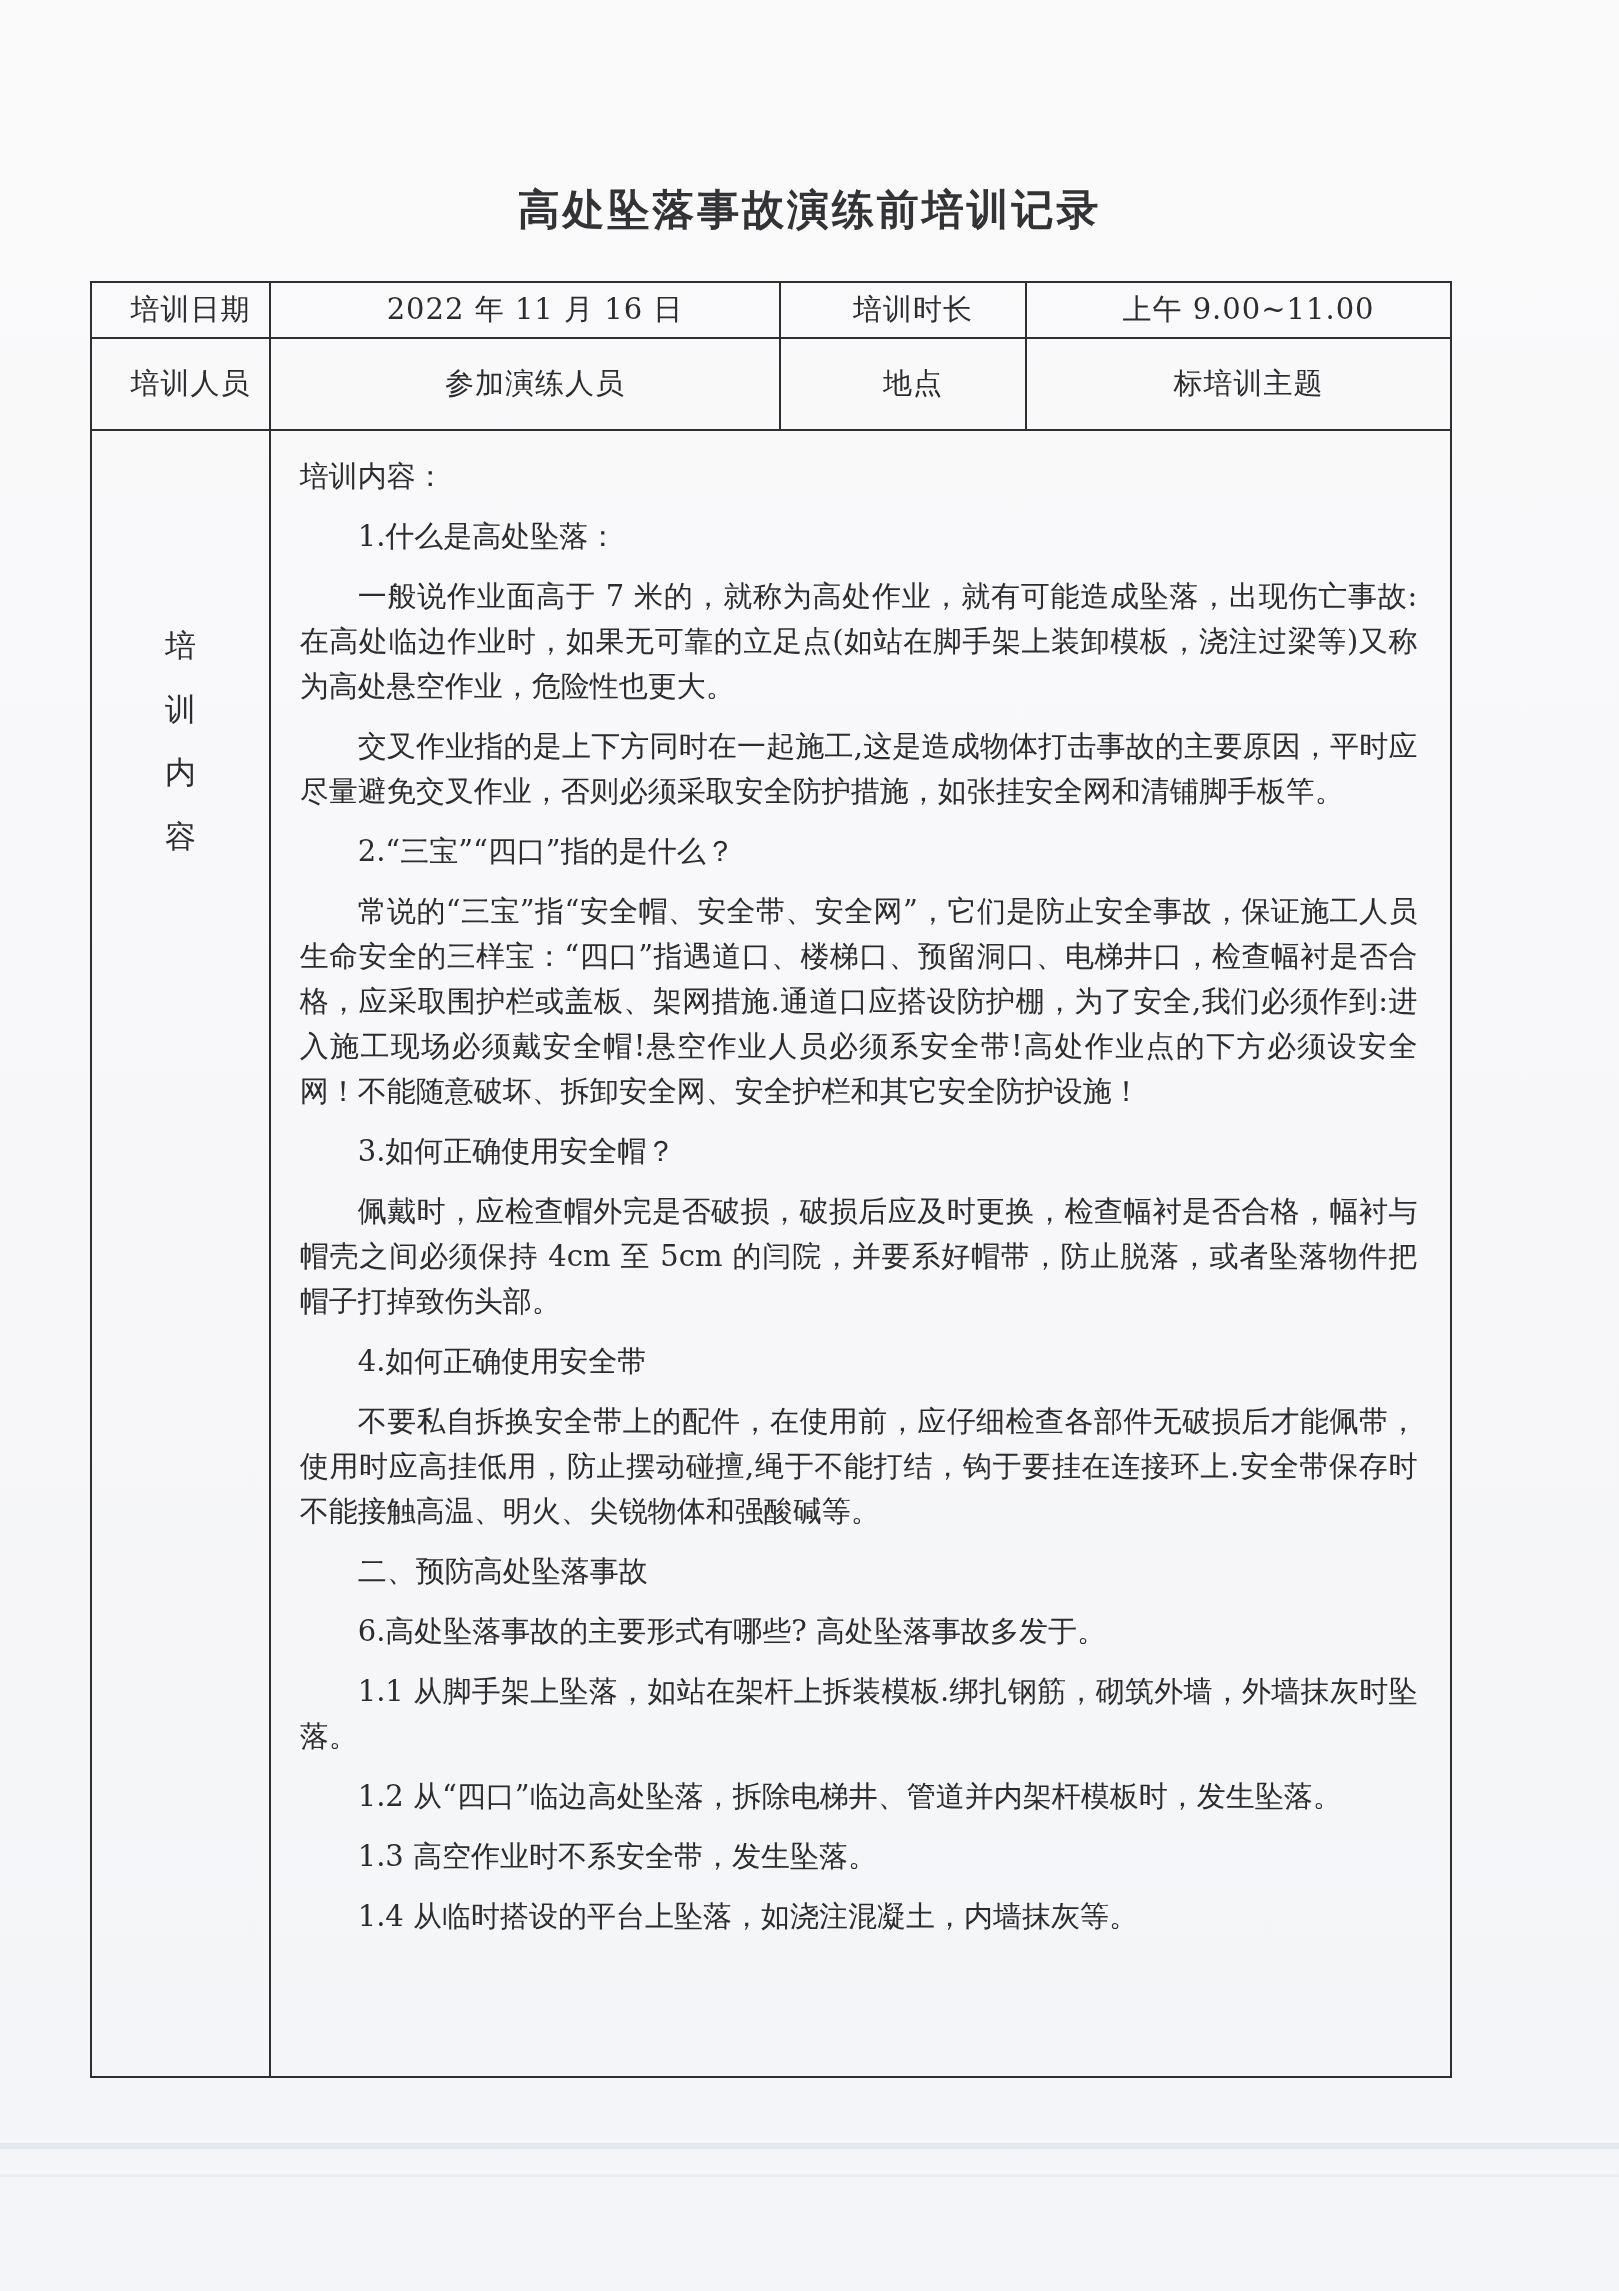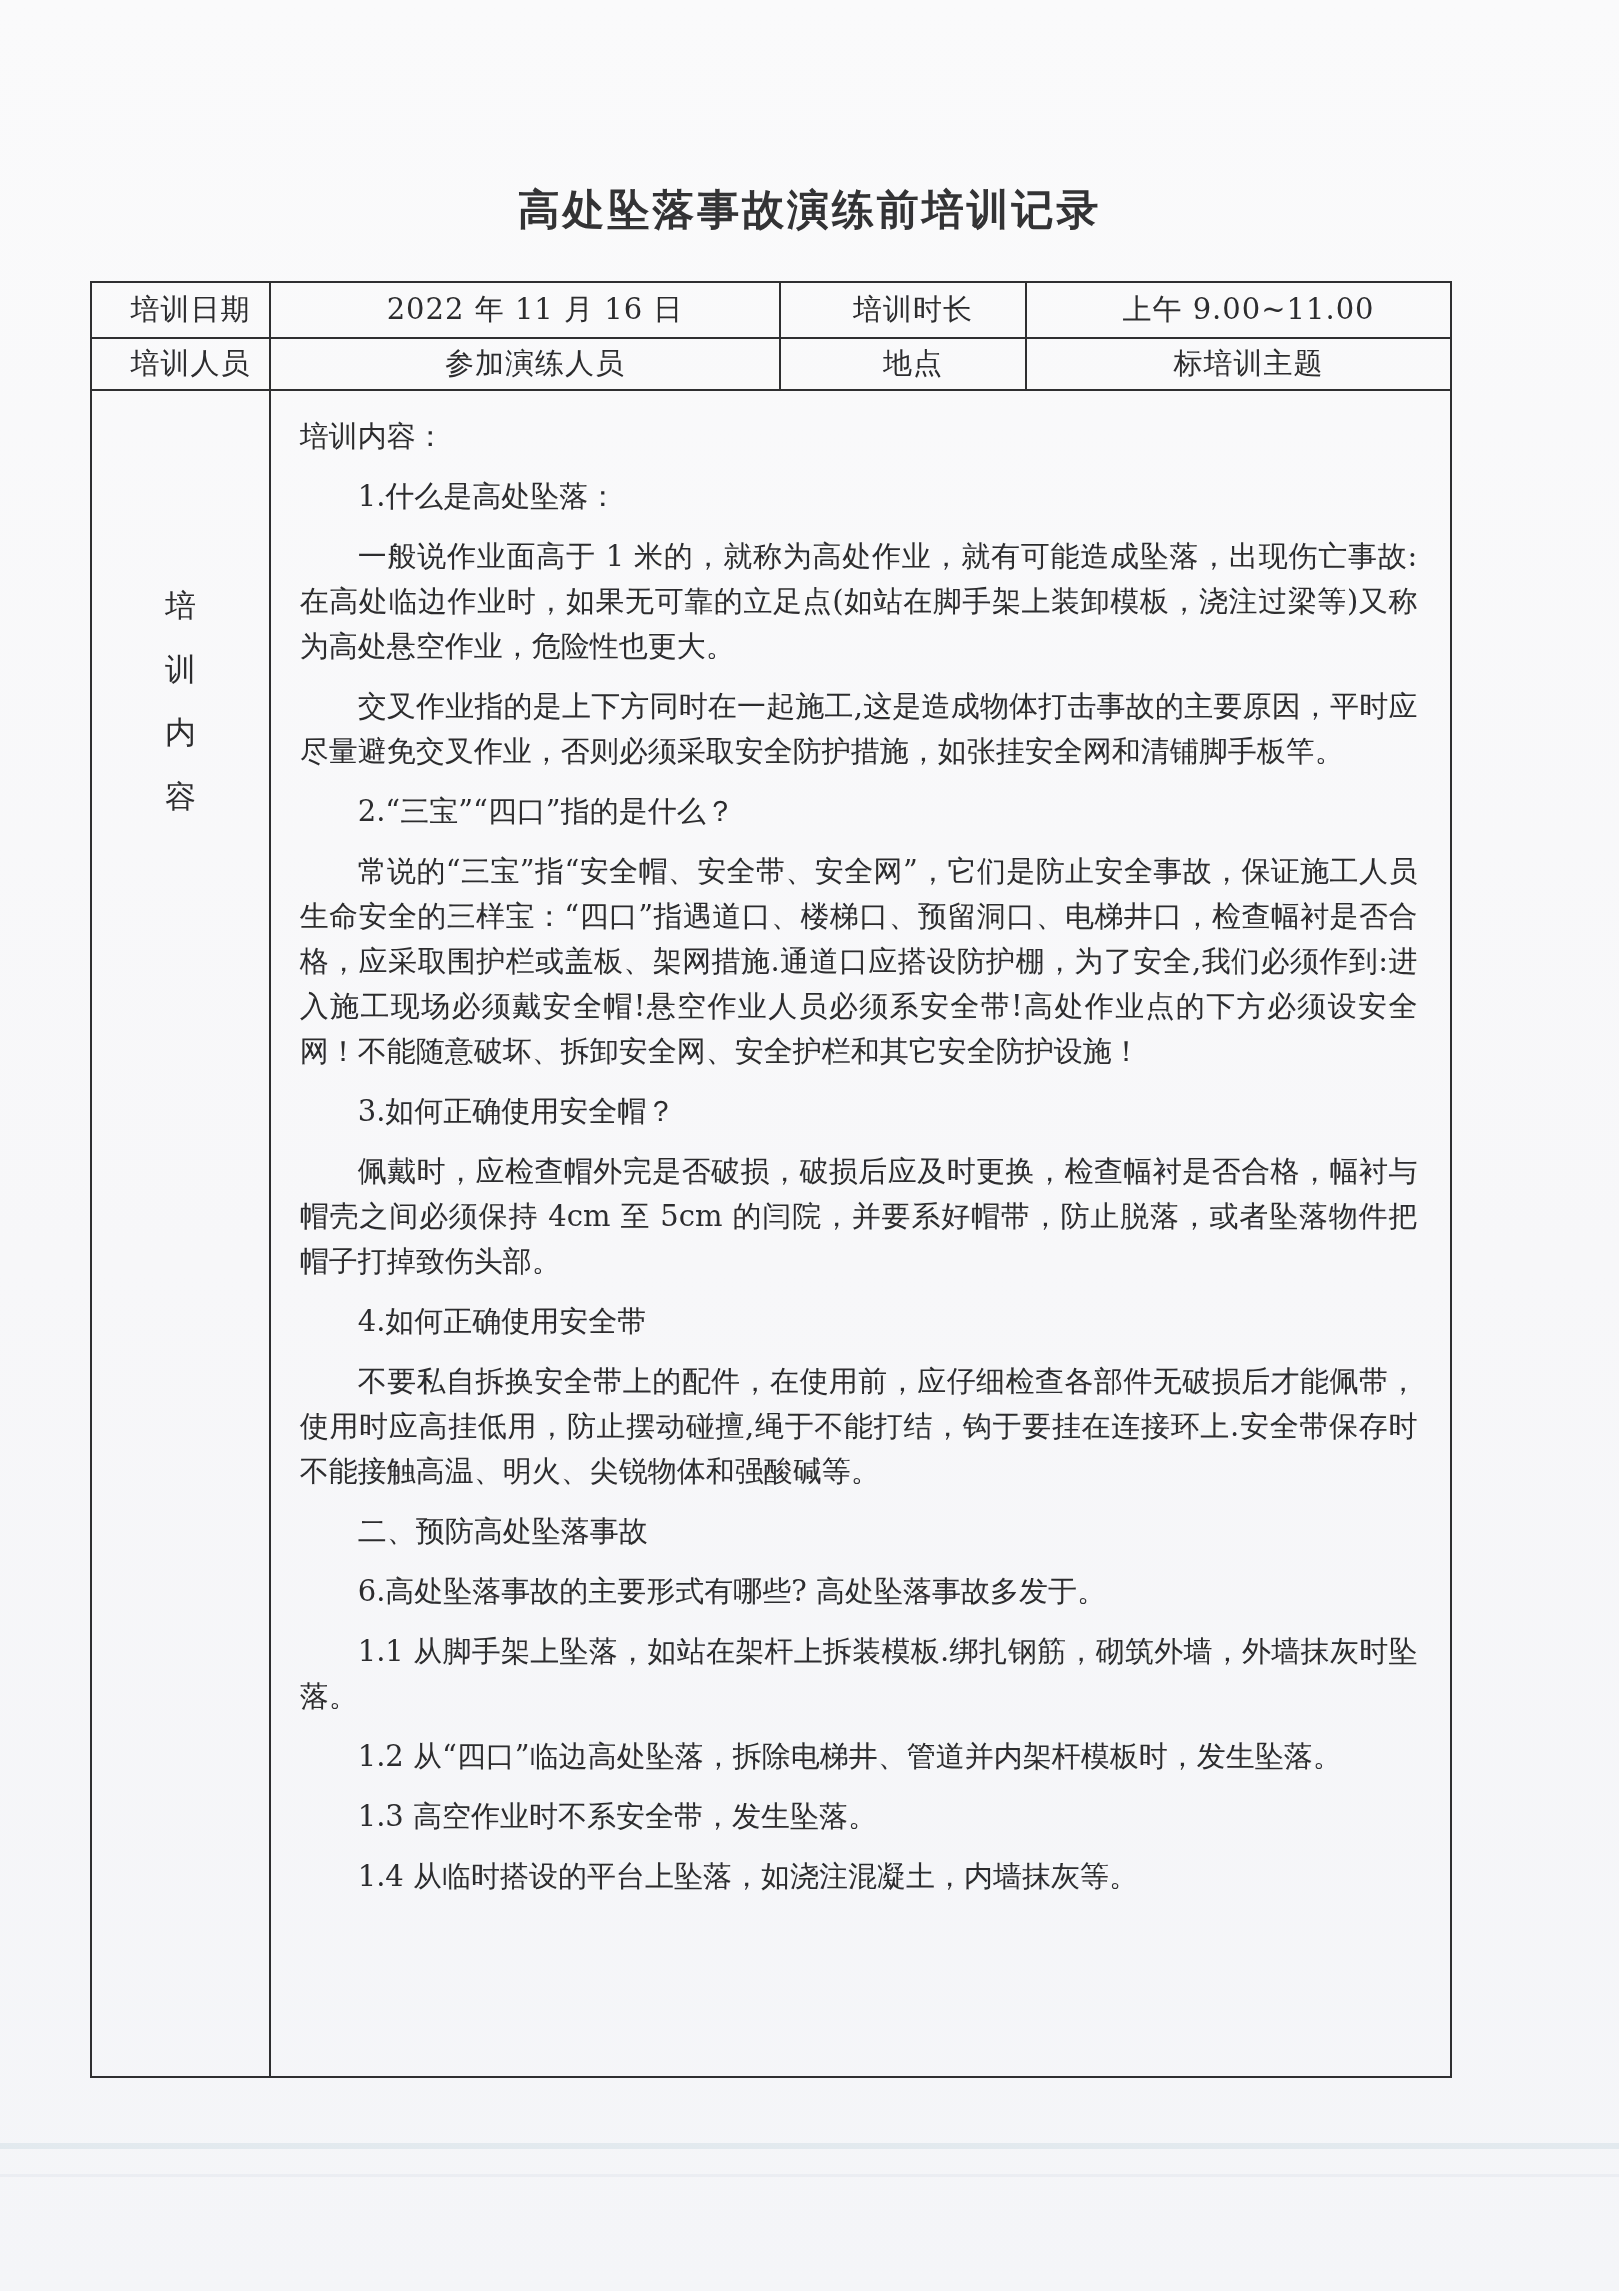--- a/index.html
+++ b/index.html
@@ -23,21 +23,21 @@
     border:2.9px solid #2f2f31;
   }
   td{
     border:2px solid #2f2f31;
     vertical-align:middle;
     overflow:hidden;
     padding:0;
   }
   tr.r1{height:261px}
   tr.r2{height:56px}
-  tr.r3{height:52px}
+  tr.r3{height:92px}
   tr.r1 td{border-bottom-width:2.9px}
   tr.r2 td{border-bottom-width:2.9px}
   .c-project{
     vertical-align:top;
     padding:5.9px 9.8px 0 11.8px;
     font-size:29px;line-height:42px;
     text-align:justify;text-justify:inter-ideograph;
     letter-spacing:2px;
   }
   .c-topic{text-align:center;font-size:29px;letter-spacing:1px;}
@@ -92,21 +92,21 @@
       <tr class="r4">
         <td class="c-vlabel">
           <span>培</span>
           <span>训</span>
           <span>内</span>
           <span>容</span>
         </td>
         <td class="c-content" colspan="3">
           <p class="head">培训内容：</p>
           <p>1.什么是高处坠落：</p>
-          <p>一般说作业面高于 1 米的，就称为高处作业，就有可能造成坠落，出现伤亡事故:在高处临边作业时，如果无可靠的立足点(如站在脚手架上装卸模板，浇注过梁等)又称为高处悬空作业，危险性也更大。</p>
+          <p>一般说作业面高于 7 米的，就称为高处作业，就有可能造成坠落，出现伤亡事故:在高处临边作业时，如果无可靠的立足点(如站在脚手架上装卸模板，浇注过梁等)又称为高处悬空作业，危险性也更大。</p>
           <p>交叉作业指的是上下方同时在一起施工,这是造成物体打击事故的主要原因，平时应尽量避免交叉作业，否则必须采取安全防护措施，如张挂安全网和清铺脚手板竿。</p>
           <p>2.“三宝”“四口”指的是什么？</p>
           <p>常说的“三宝”指“安全帽、安全带、安全网”，它们是防止安全事故，保证施工人员生命安全的三样宝：“四口”指遇道口、楼梯口、预留洞口、电梯井口，检查幅衬是否合格，应采取围护栏或盖板、架网措施.通道口应搭设防护棚，为了安全,我们必须作到:进入施工现场必须戴安全帽!悬空作业人员必须系安全带!高处作业点的下方必须设安全网！不能随意破坏、拆卸安全网、安全护栏和其它安全防护设施！</p>
           <p>3.如何正确使用安全帽？</p>
           <p>佩戴时，应检查帽外完是否破损，破损后应及时更换，检查幅衬是否合格，幅衬与帽壳之间必须保持 4cm 至 5cm 的闫院，并要系好帽带，防止脱落，或者坠落物件把帽子打掉致伤头部。</p>
           <p>4.如何正确使用安全带</p>
           <p>不要私自拆换安全带上的配件，在使用前，应仔细检查各部件无破损后才能佩带，使用时应高挂低用，防止摆动碰擅,绳于不能打结，钩于要挂在连接环上.安全带保存时不能接触高温、明火、尖锐物体和强酸碱等。</p>
           <p>二、预防高处坠落事故</p>
           <p>6.高处坠落事故的主要形式有哪些? 高处坠落事故多发于。</p>
           <p>1.1 从脚手架上坠落，如站在架杆上拆装模板.绑扎钢筋，砌筑外墙，外墙抹灰时坠落。</p>

